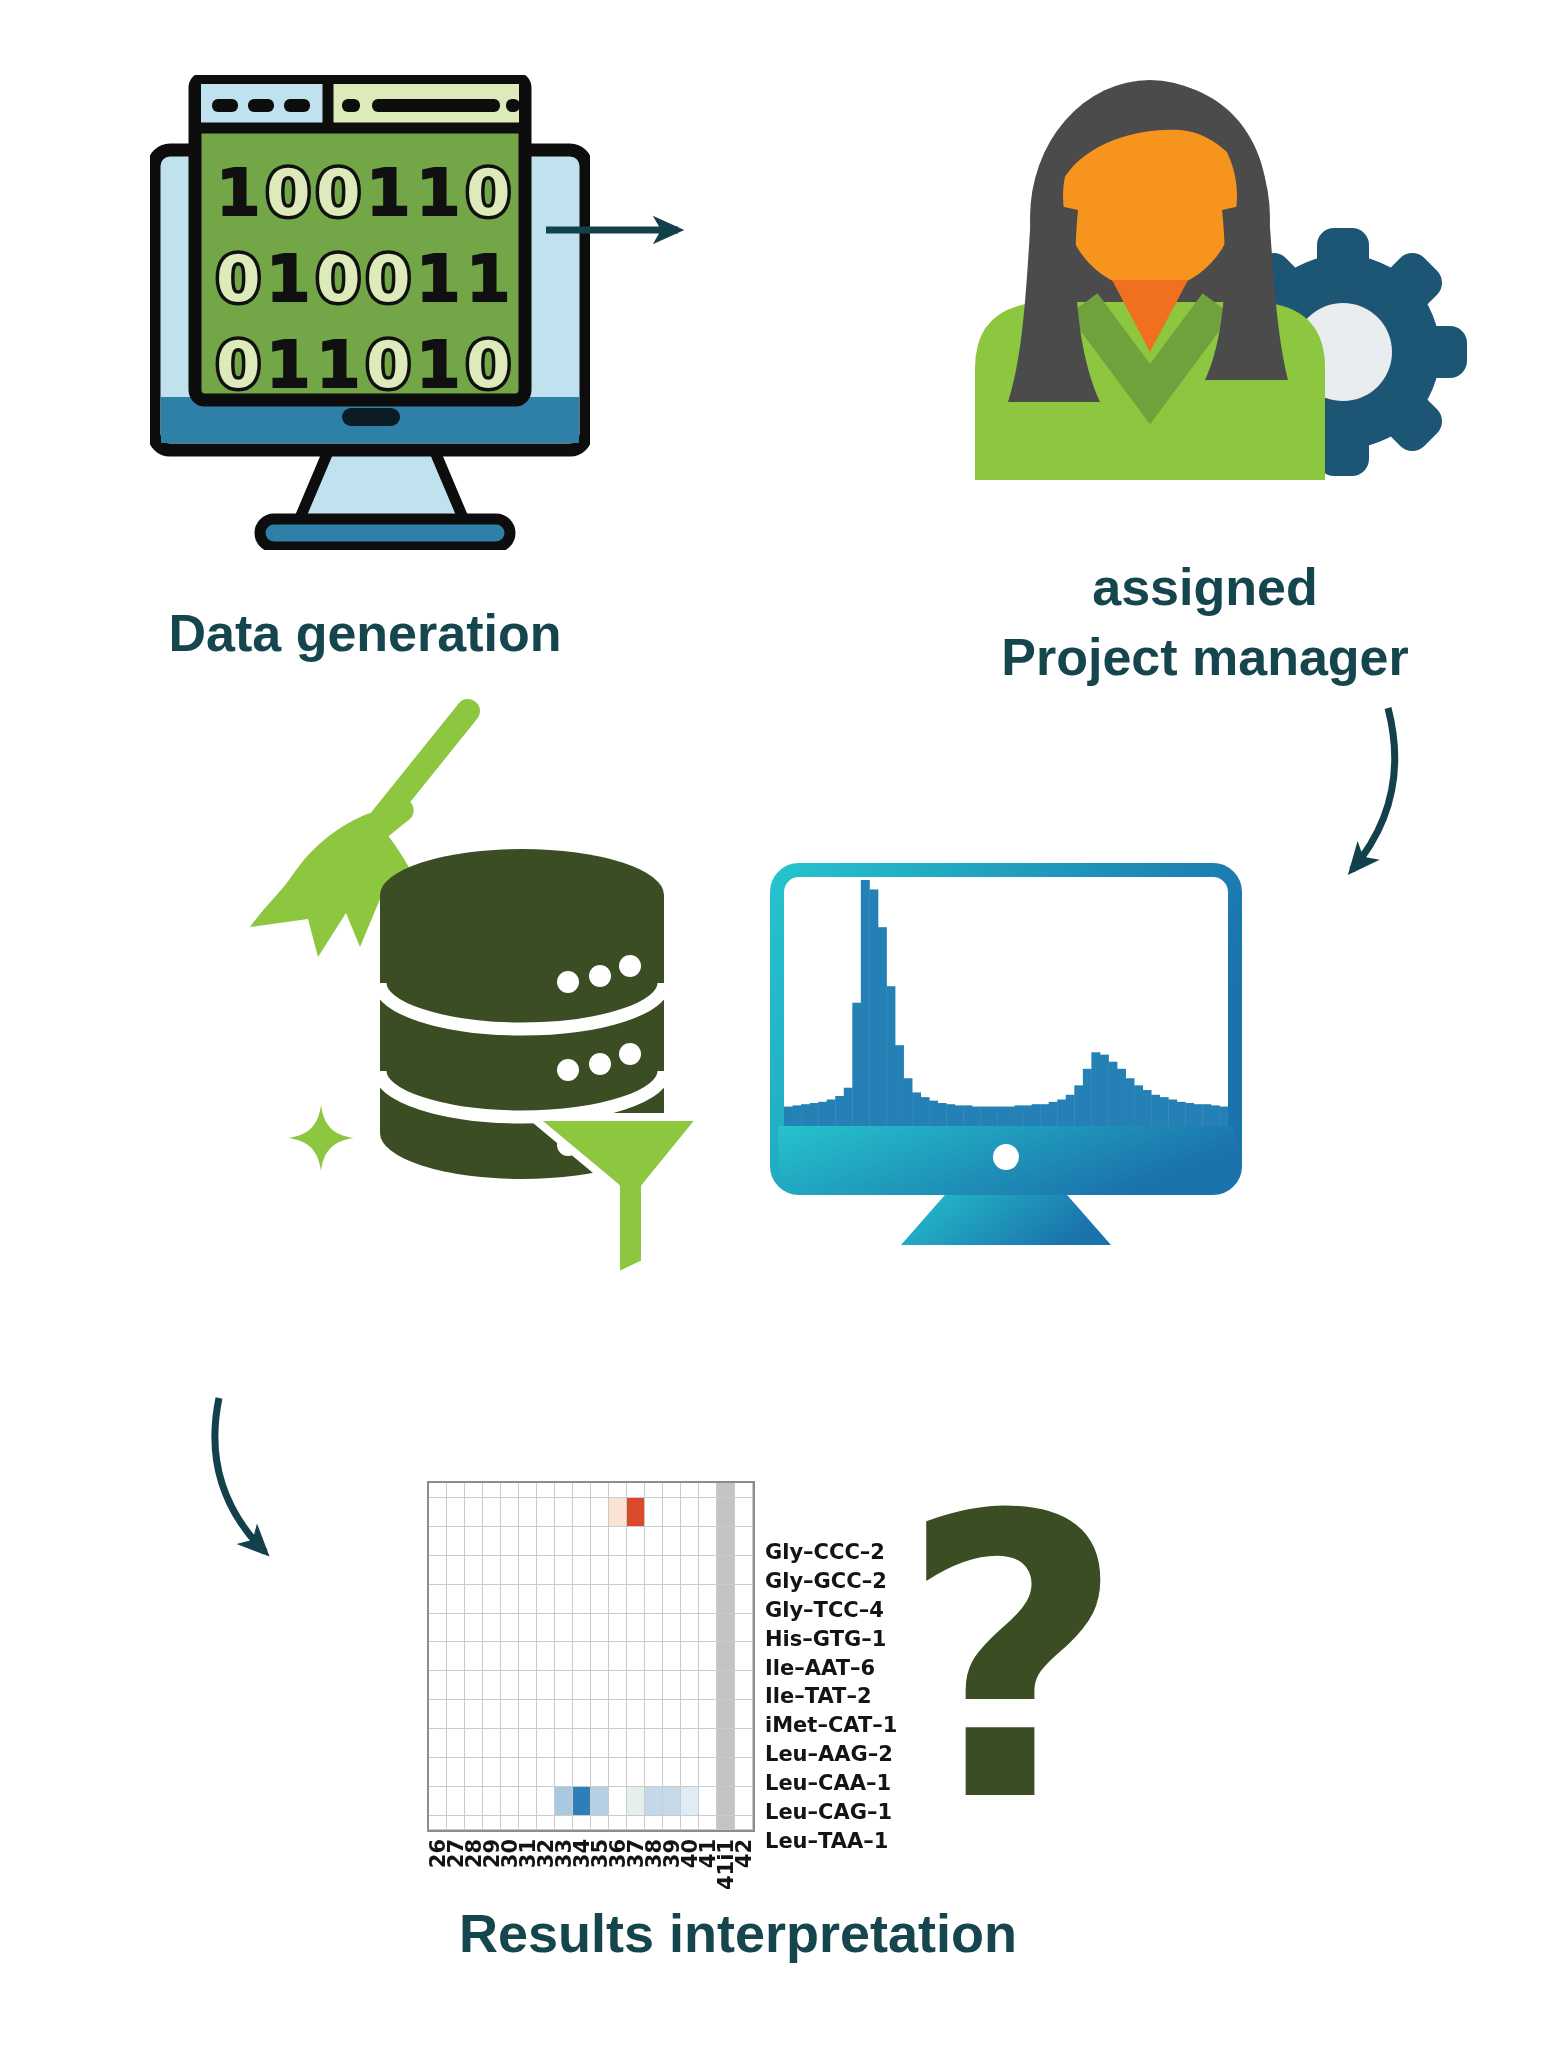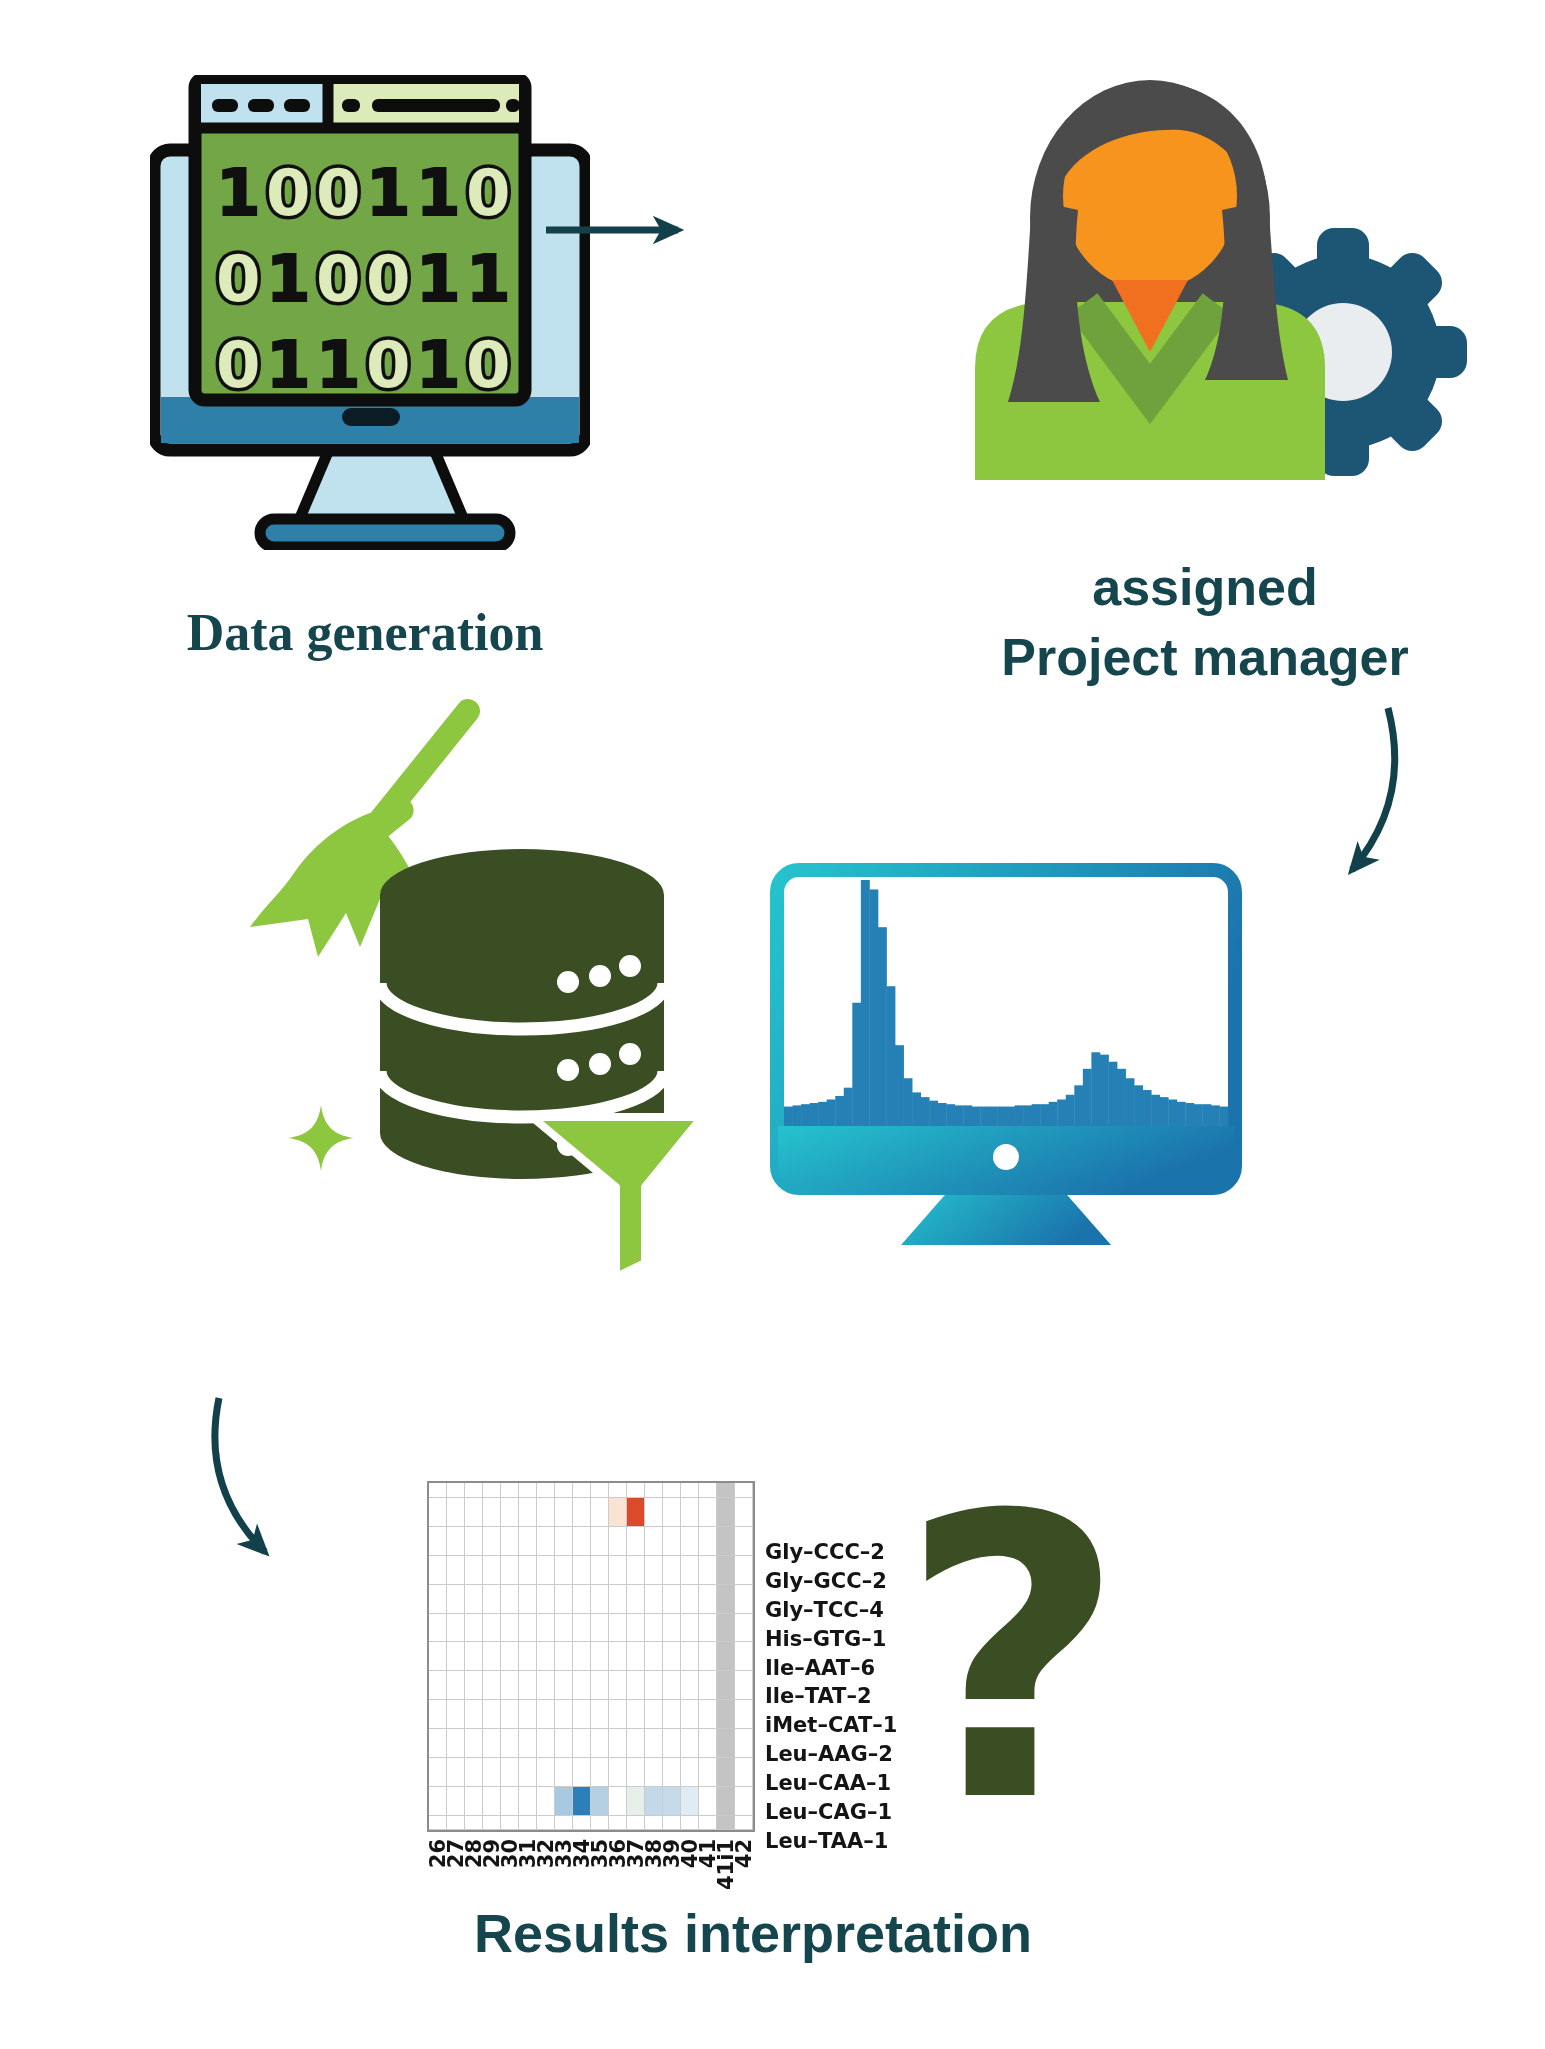--- a/index.html
+++ b/index.html
@@ -94,21 +94,21 @@
       <ellipse cx="200" cy="146" rx="87" ry="94" fill="#f7941e"></ellipse>
       <path d="M 114,128 C 118,64 160,30 205,32 C 272,34 322,86 318,170 C 300,112 262,82 230,80 C 196,78 140,88 114,128 Z" fill="#4b4b4b"></path>
       <path d="M25,430 L25,318 Q25,252 100,252 L300,252 Q375,252 375,318 L375,430 Z" fill="#8dc63f"></path>
       <path d="M133,254 L200,344 L267,254" fill="none" stroke="#6fa23c" stroke-width="36"></path>
       <polygon points="162,230 238,230 200,302" fill="#f1701f"></polygon>
       <path d="M 82,150 C 76,240 74,300 58,352 L 150,352 C 126,300 122,220 128,160 Z" fill="#4b4b4b"></path>
       <path d="M 318,150 C 324,230 326,280 338,330 L 255,330 C 276,285 278,215 272,160 Z" fill="#4b4b4b"></path>
     </g>
   </svg>
 
-  <div class="abs caption" style="left:65px;top:598px;width:600px;font-family:Liberation Serif, serif;">Data generation</div>
+  <div class="abs caption" style="left:65px;top:598px;width:600px;">Data generation</div>
 
   <div class="abs caption" style="left:905px;top:552px;width:600px;">
     <div>assigned</div>
     <div>Project manager</div>
   </div>
 
   <svg class="abs" style="left:1300px;top:690px;" width="130" height="210" viewBox="0 0 130 210">
     <defs>
       <marker id="m2" viewBox="0 0 10 10" refX="8" refY="5" markerWidth="5.2" markerHeight="4.6" orient="auto">
         <path d="M0,0.5 L10,5 L0,9.5 L2.6,5 Z" fill="#12414b"></path>
@@ -527,15 +527,15 @@
       <div class="hm-collabel" style="left: 288px;">
         <span>41i1</span>
       </div>
       <div class="hm-collabel" style="left: 306px;">
         <span>42</span>
       </div>
     </div>
 
   <div class="qmark">?</div>
 
-  <div class="abs caption" style="left:333px;top:1898px;width:840px;font-size:54px;">Results interpretation</div>
+  <div class="abs caption" style="left:318px;top:1898px;width:840px;font-size:54px;">Results interpretation</div>
 
 </div>
 
 </body></html>

